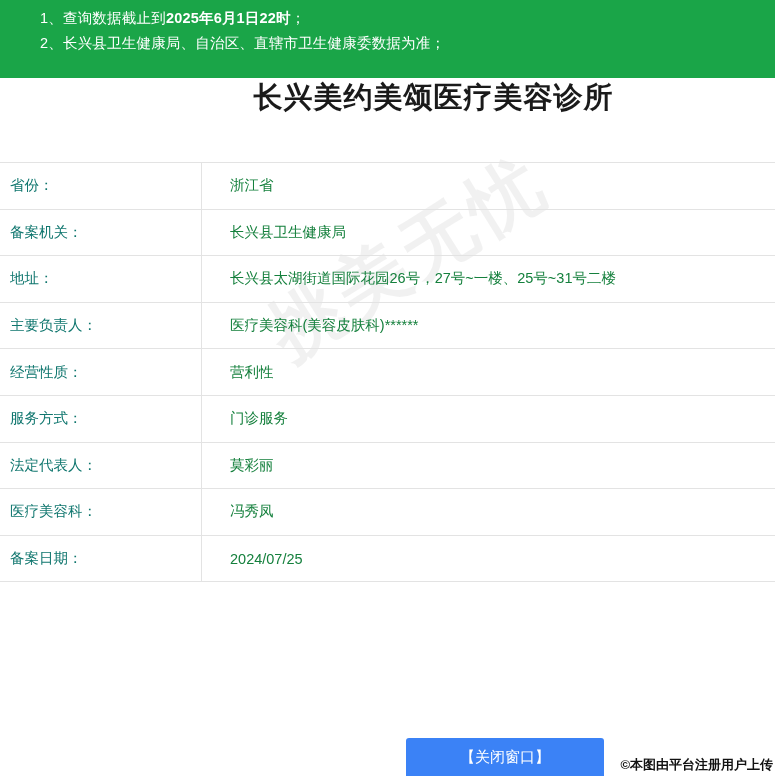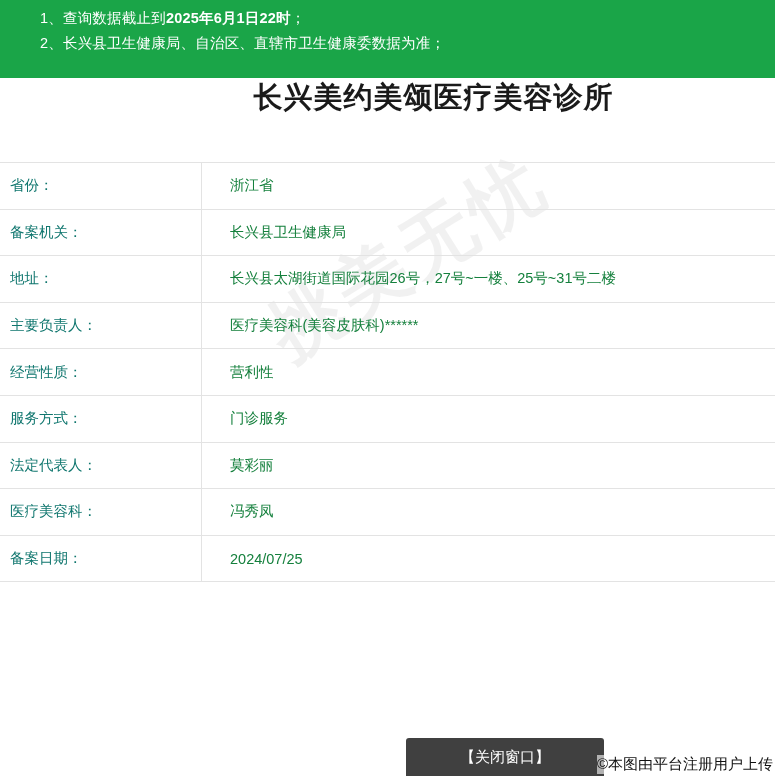--- a/index.html
+++ b/index.html
@@ -97,35 +97,35 @@
     bottom: 0;
     width: 775px;
     height: 38px;
   }
   .close-btn {
     position: absolute;
     left: 406px;
     top: 0px;
     width: 198px;
     height: 38px;
-    background: #404040;
+    background: #3b82f6;
     color: #ffffff;
     font-size: 15px;
     border: none;
     border-radius: 3px 3px 0 0;
     cursor: pointer;
     font-family: "Liberation Sans", sans-serif;
   }
   .credit {
     position: absolute;
     right: 2px;
     bottom: 2px;
-    font-size: 15px;
+    font-size: 13px;
     color: #111111;
-    font-weight: normal;
+    font-weight: bold;
     background: rgba(255,255,255,0.6);
     white-space: nowrap;
   }
 </style>
 </head>
 <body>
 
 <div class="notice">
   <div class="notice-line">
     <span>1、</span><span>查询数据截止到</span><b>2025年6月1日22时</b><span>；</span>

